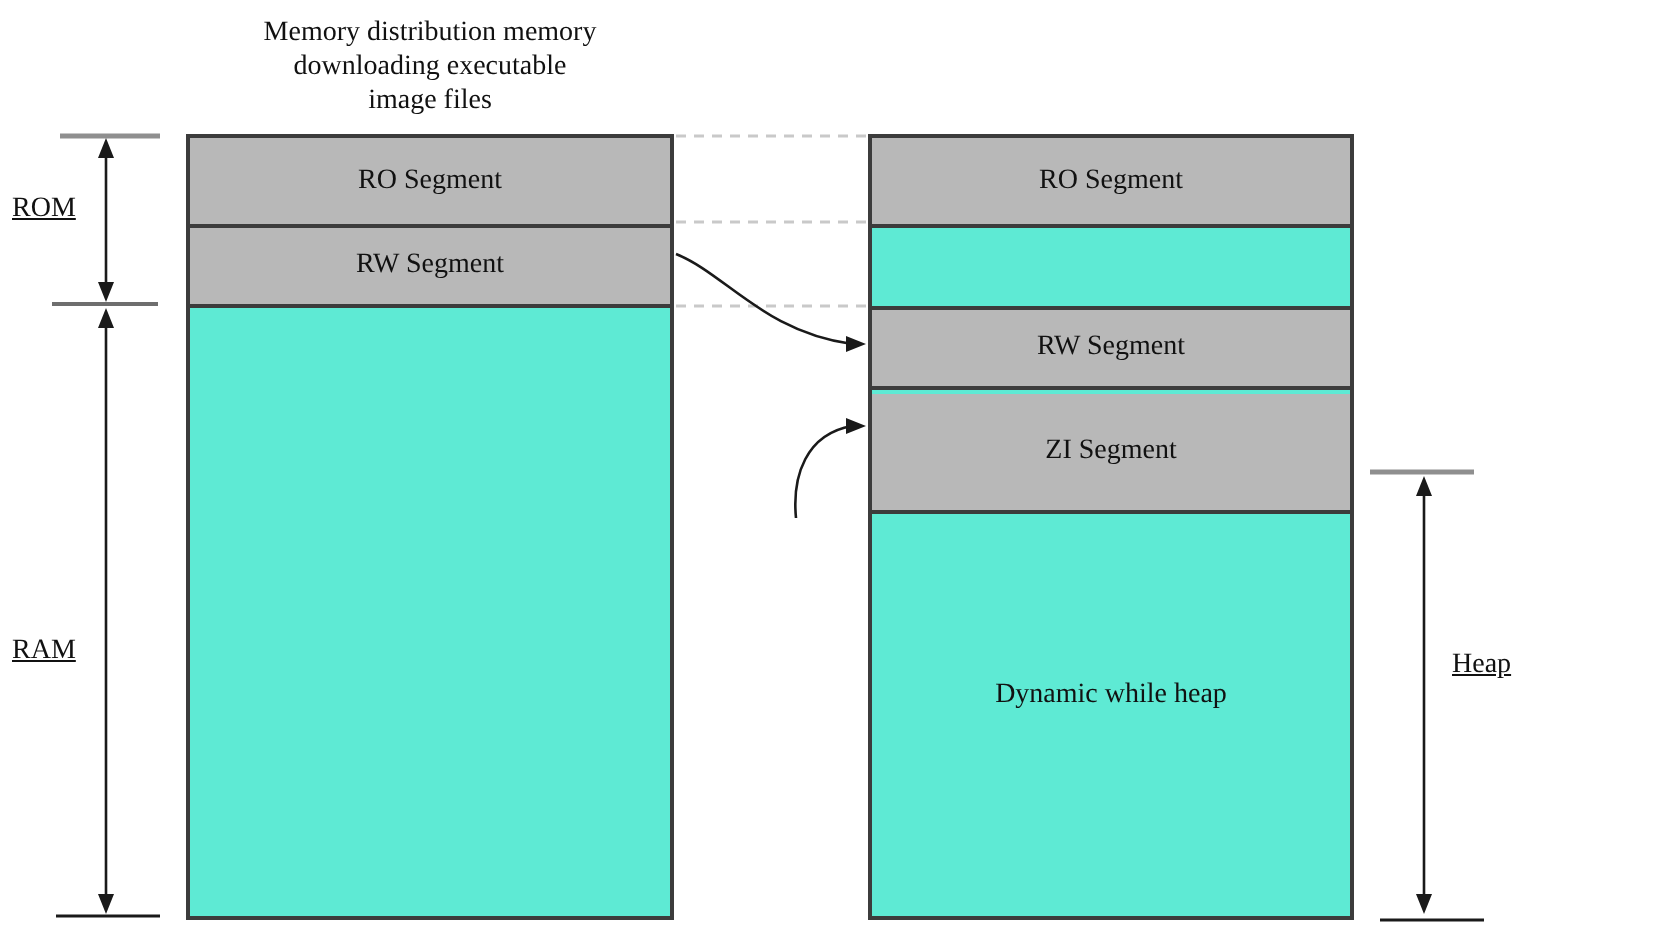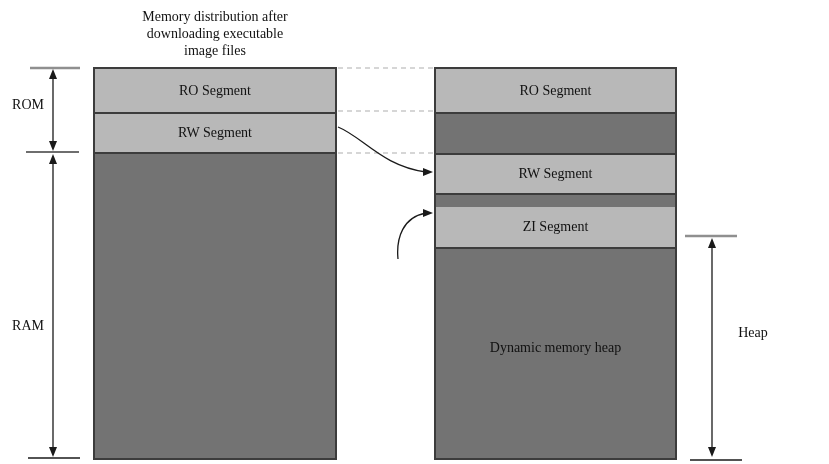--- a/index.html
+++ b/index.html
@@ -20,59 +20,60 @@
     color:#111;
   }
   .title-left{left:93px;top:8px;width:244px;}
   .title-right{left:434px;top:14px;width:243px;}
 
   .membox{
     position:absolute;
     top:67px;height:393px;
     box-sizing:border-box;
     border:2px solid #3c3c3c;
-    background:#737373;
+    background:#5eead4;
   }
   .membox-left{left:93px;width:244px;}
   .membox-right{left:434px;width:243px;}
 
   .seg{
     position:absolute;left:0;right:0;
     box-sizing:border-box;
     display:flex;align-items:center;justify-content:center;
     font-size:14px;
   }
   .seg-gray{background:#b8b8b8;}
   .bb{border-bottom:2px solid #3c3c3c;}
   .bt{border-top:2px solid #3c3c3c;}
 
   .side-label{
     position:absolute;
     font-size:14px;
-    text-align:center;
+    text-align:left;
     white-space:pre-line;
     line-height:16px;
     color:#111;
+    text-decoration:underline;
   }
   .lbl-rom{left:6px;top:97px;width:44px;}
   .lbl-ram{left:6px;top:318px;width:44px;}
   .lbl-zi-end{left:748px;top:229px;width:81px;}
   .lbl-heap{left:726px;top:325px;width:54px;}
 
   svg.overlay{
     position:absolute;left:0;top:0;
     pointer-events:none;
   }
 </style>
 </head>
 <body>
 
 <div class="canvas">
 
-  <div class="title title-left">Memory distribution after
+  <div class="title title-left">Memory distribution memory
 downloading executable
 image files</div>
 
   <div class="membox membox-left">
     <div class="seg seg-gray bb" style="top:0;height:45px;">
       <span>RO Segment</span>
     </div>
     <div class="seg seg-gray bb" style="top:45px;height:40px;">
       <span>RW Segment</span>
     </div>
@@ -80,25 +81,25 @@
   </div>
 
   <div class="membox membox-right">
     <div class="seg seg-gray bb" style="top:0;height:45px;">
       <span>RO Segment</span>
     </div>
     <div class="seg" style="top:45px;height:39px;"></div>
     <div class="seg seg-gray bt bb" style="top:84px;height:42px;">
       <span>RW Segment</span>
     </div>
-    <div class="seg seg-gray bb" style="top:138px;height:42px;">
+    <div class="seg seg-gray bb" style="top:128px;height:60px;">
       <span>ZI Segment</span>
     </div>
     <div class="seg" style="top:168px;bottom:0;">
-      <span>Dynamic memory heap</span>
+      <span>Dynamic while heap</span>
     </div>
   </div>
 
   <div class="side-label lbl-rom">ROM</div>
   <div class="side-label lbl-ram">RAM</div>
   <div class="side-label lbl-heap">Heap</div>
 
   <svg class="overlay" width="829" height="464" viewBox="0 0 829 464">
 
     <g stroke="#c9c9c9" stroke-width="1.5" stroke-dasharray="5 4">

